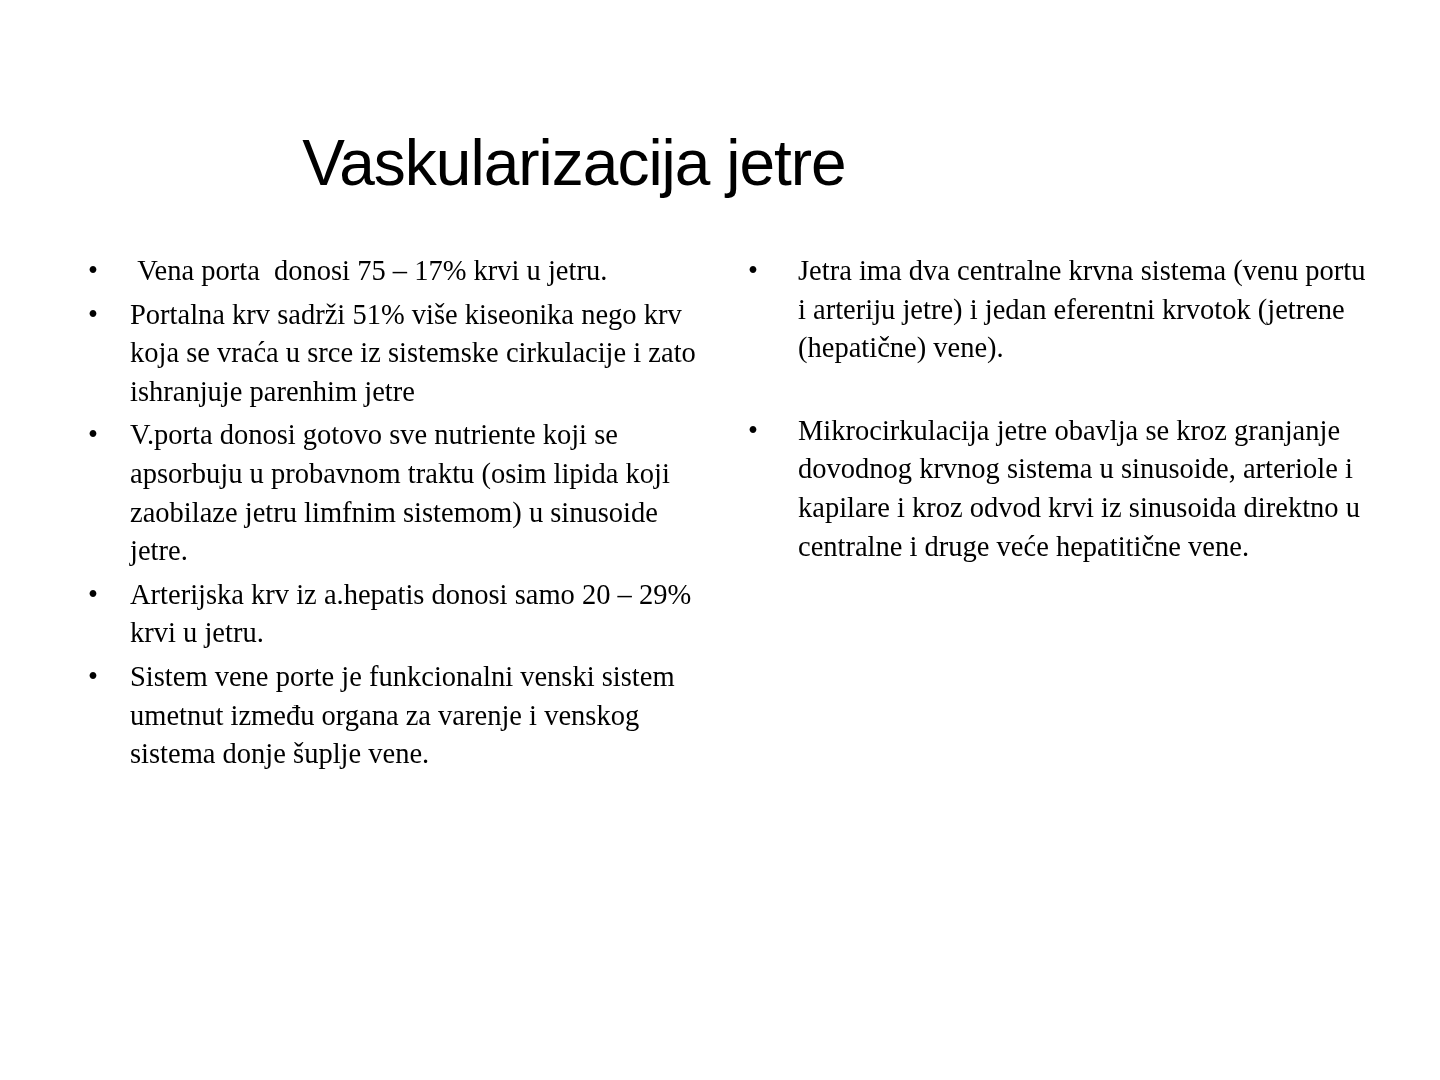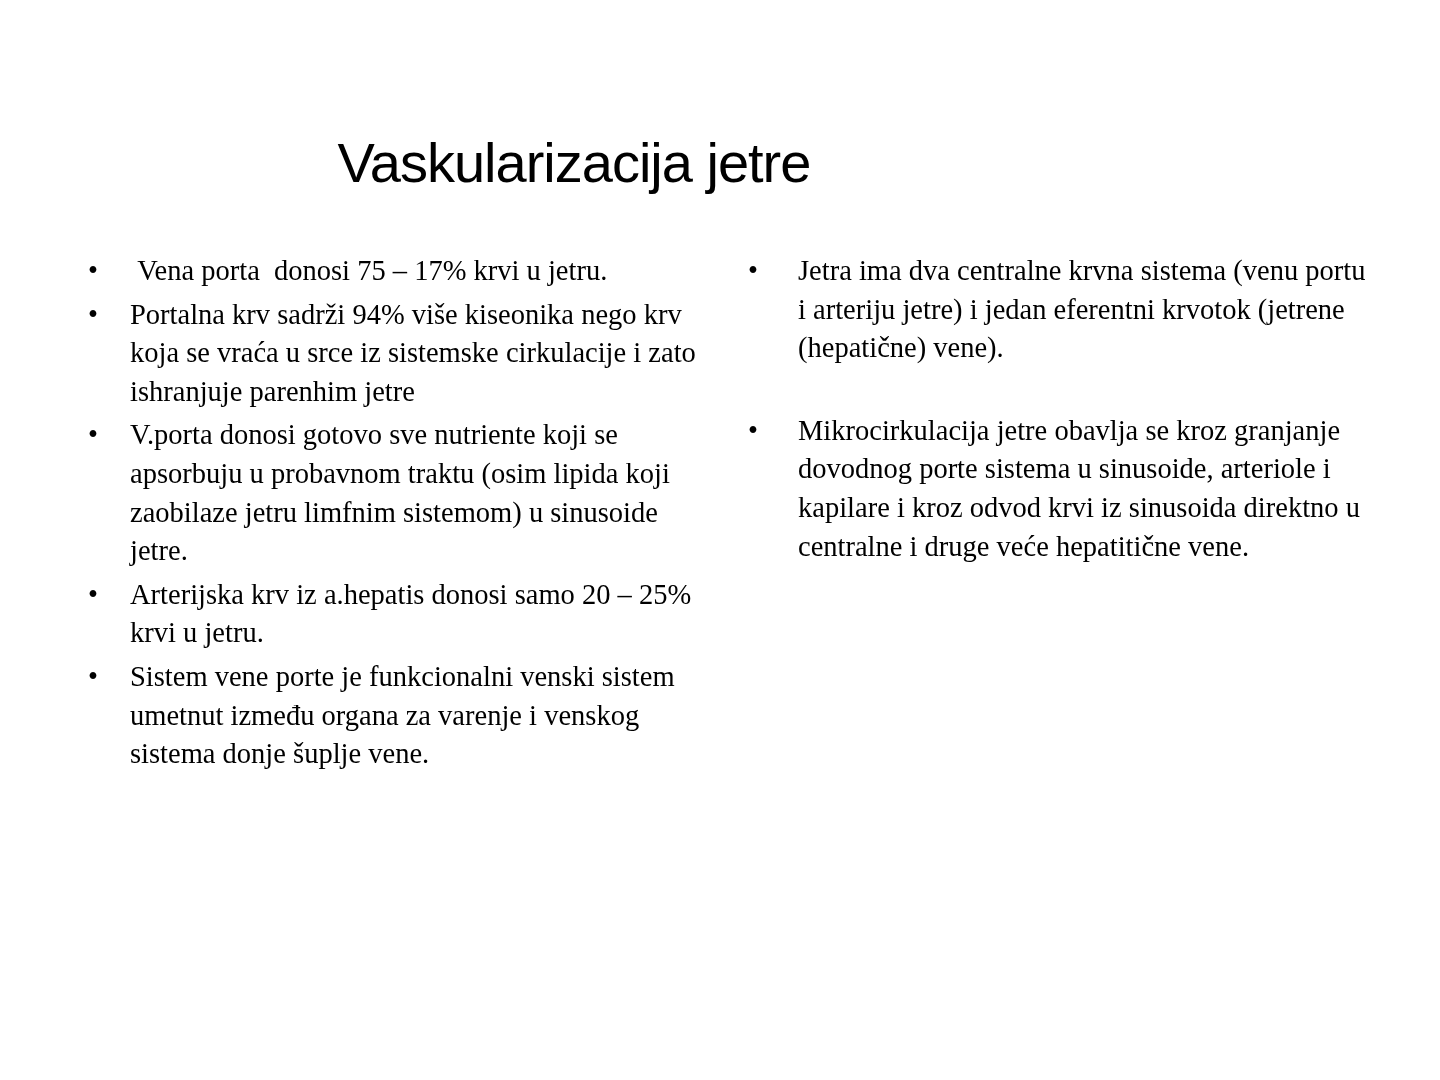--- a/index.html
+++ b/index.html
@@ -19,21 +19,21 @@
     position: absolute;
     inset: 0;
   }
   .slide-title {
     position: absolute;
     top: 88px;
     left: 0;
     width: 1148px;
     text-align: center;
     font-family: "Liberation Sans", sans-serif;
-    font-size: 56px;
+    font-size: 64px;
     line-height: 100px;
     font-weight: 400;
     letter-spacing: -1px;
     white-space: nowrap;
     margin-top: 25px;
   }
   .bullet-list {
     position: absolute;
     top: 252px;
     margin: 0;
@@ -75,40 +75,40 @@
 
   <h1 class="slide-title">Vaskularizacija jetre</h1>
 
   <ul class="bullet-list left">
     <li class="bullet-item">
       <span class="bullet-marker">•</span>
       <span class="bullet-text"> Vena porta  donosi 75 – 17% krvi u jetru.</span>
     </li>
     <li class="bullet-item">
       <span class="bullet-marker">•</span>
-      <span class="bullet-text">Portalna krv sadrži 94% više kiseonika nego krv koja se vraća u srce iz sistemske cirkulacije i zato ishranjuje parenhim jetre</span>
+      <span class="bullet-text">Portalna krv sadrži 51% više kiseonika nego krv koja se vraća u srce iz sistemske cirkulacije i zato ishranjuje parenhim jetre</span>
     </li>
     <li class="bullet-item">
       <span class="bullet-marker">•</span>
       <span class="bullet-text">V.porta donosi gotovo sve nutriente koji se apsorbuju u probavnom traktu (osim lipida koji zaobilaze jetru limfnim sistemom) u sinusoide jetre.</span>
     </li>
     <li class="bullet-item">
       <span class="bullet-marker">•</span>
-      <span class="bullet-text">Arterijska krv iz a.hepatis donosi samo 20 – 25% krvi u jetru.</span>
+      <span class="bullet-text">Arterijska krv iz a.hepatis donosi samo 20 – 29% krvi u jetru.</span>
     </li>
     <li class="bullet-item">
       <span class="bullet-marker">•</span>
       <span class="bullet-text">Sistem vene porte je funkcionalni venski sistem umetnut između organa za varenje i venskog sistema donje šuplje vene.</span>
     </li>
   </ul>
 
   <ul class="bullet-list right">
     <li class="bullet-item">
       <span class="bullet-marker">•</span>
       <span class="bullet-text">Jetra ima dva centralne krvna sistema (venu portu i arteriju jetre) i jedan eferentni krvotok (jetrene (hepatične) vene).</span>
     </li>
     <li class="bullet-item gap-above">
       <span class="bullet-marker">•</span>
-      <span class="bullet-text">Mikrocirkulacija jetre obavlja se kroz granjanje dovodnog porte sistema u sinusoide, arteriole i kapilare i kroz odvod krvi iz sinusoida direktno u centralne i druge veće hepatitične vene.</span>
+      <span class="bullet-text">Mikrocirkulacija jetre obavlja se kroz granjanje dovodnog krvnog sistema u sinusoide, arteriole i kapilare i kroz odvod krvi iz sinusoida direktno u centralne i druge veće hepatitične vene.</span>
     </li>
   </ul>
 
 </div>
 
 </body></html>

